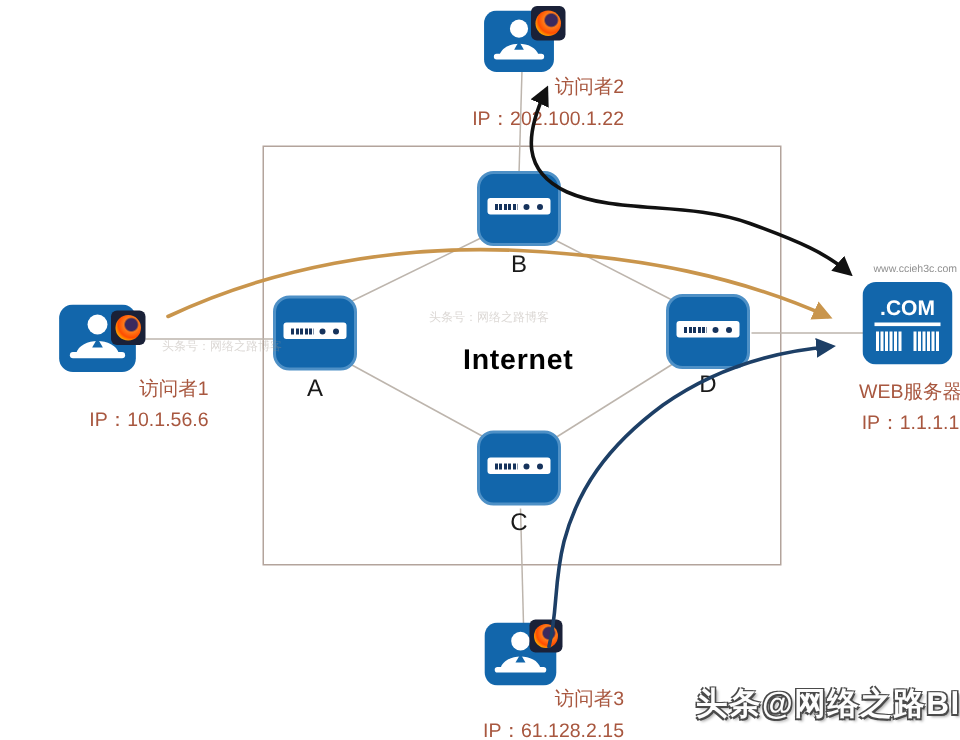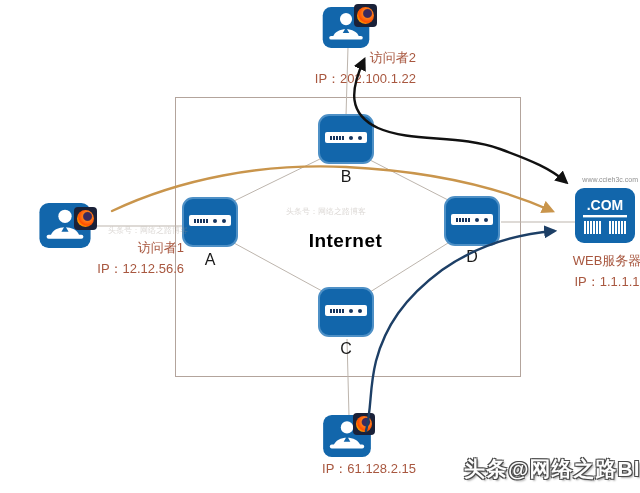--- a/index.html
+++ b/index.html
@@ -110,23 +110,23 @@
       <rect x="0" y="0" width="50" height="44" rx="9" fill="#1266ab"></rect>
       <circle cx="25" cy="13" r="6.5" fill="#ffffff"></circle>
       <path d="M11 32 C14 21 36 21 39 32 Z" fill="#ffffff"></path>
       <path d="M25 22 l3.5 6 h-7 Z" fill="#1266ab"></path>
       <rect x="7" y="31" width="36" height="4" rx="2" fill="#ffffff"></rect>
     </svg>
   </div>
   <div class="abs badge" style="left:74px;top:207px;">
     <div class="fox"></div>
   </div>
-  <div class="abs v-text" style="left:-1px;top:239px;margin-left:45px;">
+  <div class="abs v-text" style="left:-1px;top:250px;">
     <div class="v-name">访问者1</div>
-    <div class="v-ip">IP：12.12.56.6</div>
+    <div class="v-ip">IP：10.1.56.6</div>
   </div>
 
   <div class="abs icon-wrap" style="left:321px;top:7px;width:50px;height:41px;">
     <svg width="100%" height="100%" viewBox="0 0 50 44">
       <rect x="0" y="0" width="50" height="44" rx="9" fill="#1266ab"></rect>
       <circle cx="25" cy="13" r="6.5" fill="#ffffff"></circle>
       <path d="M11 32 C14 21 36 21 39 32 Z" fill="#ffffff"></path>
       <path d="M25 22 l3.5 6 h-7 Z" fill="#1266ab"></path>
       <rect x="7" y="31" width="36" height="4" rx="2" fill="#ffffff"></rect>
     </svg>
@@ -145,20 +145,21 @@
       <circle cx="25" cy="13" r="6.5" fill="#ffffff"></circle>
       <path d="M11 32 C14 21 36 21 39 32 Z" fill="#ffffff"></path>
       <path d="M25 22 l3.5 6 h-7 Z" fill="#1266ab"></path>
       <rect x="7" y="31" width="36" height="4" rx="2" fill="#ffffff"></rect>
     </svg>
   </div>
   <div class="abs badge" style="left:353px;top:413px;width:22px;height:22px;">
     <div class="fox"></div>
   </div>
   <div class="abs v-text" style="left:276px;top:457px;">
+    <div class="v-name">访问者3</div>
     <div class="v-ip">IP：61.128.2.15</div>
   </div>
 
   <div class="abs url-caption">www.ccieh3c.com</div>
   <div class="abs icon-wrap" style="left:575px;top:188px;width:60px;height:55px;">
     <svg width="100%" height="100%" viewBox="0 0 60 55">
       <rect x="0" y="0" width="60" height="55" rx="9" fill="#1266ab"></rect>
       <text x="30" y="22" text-anchor="middle" font-size="14" font-weight="bold" fill="#ffffff">.COM</text>
       <rect x="8" y="27" width="44" height="2.4" fill="#ffffff"></rect>
       <g fill="#ffffff">

